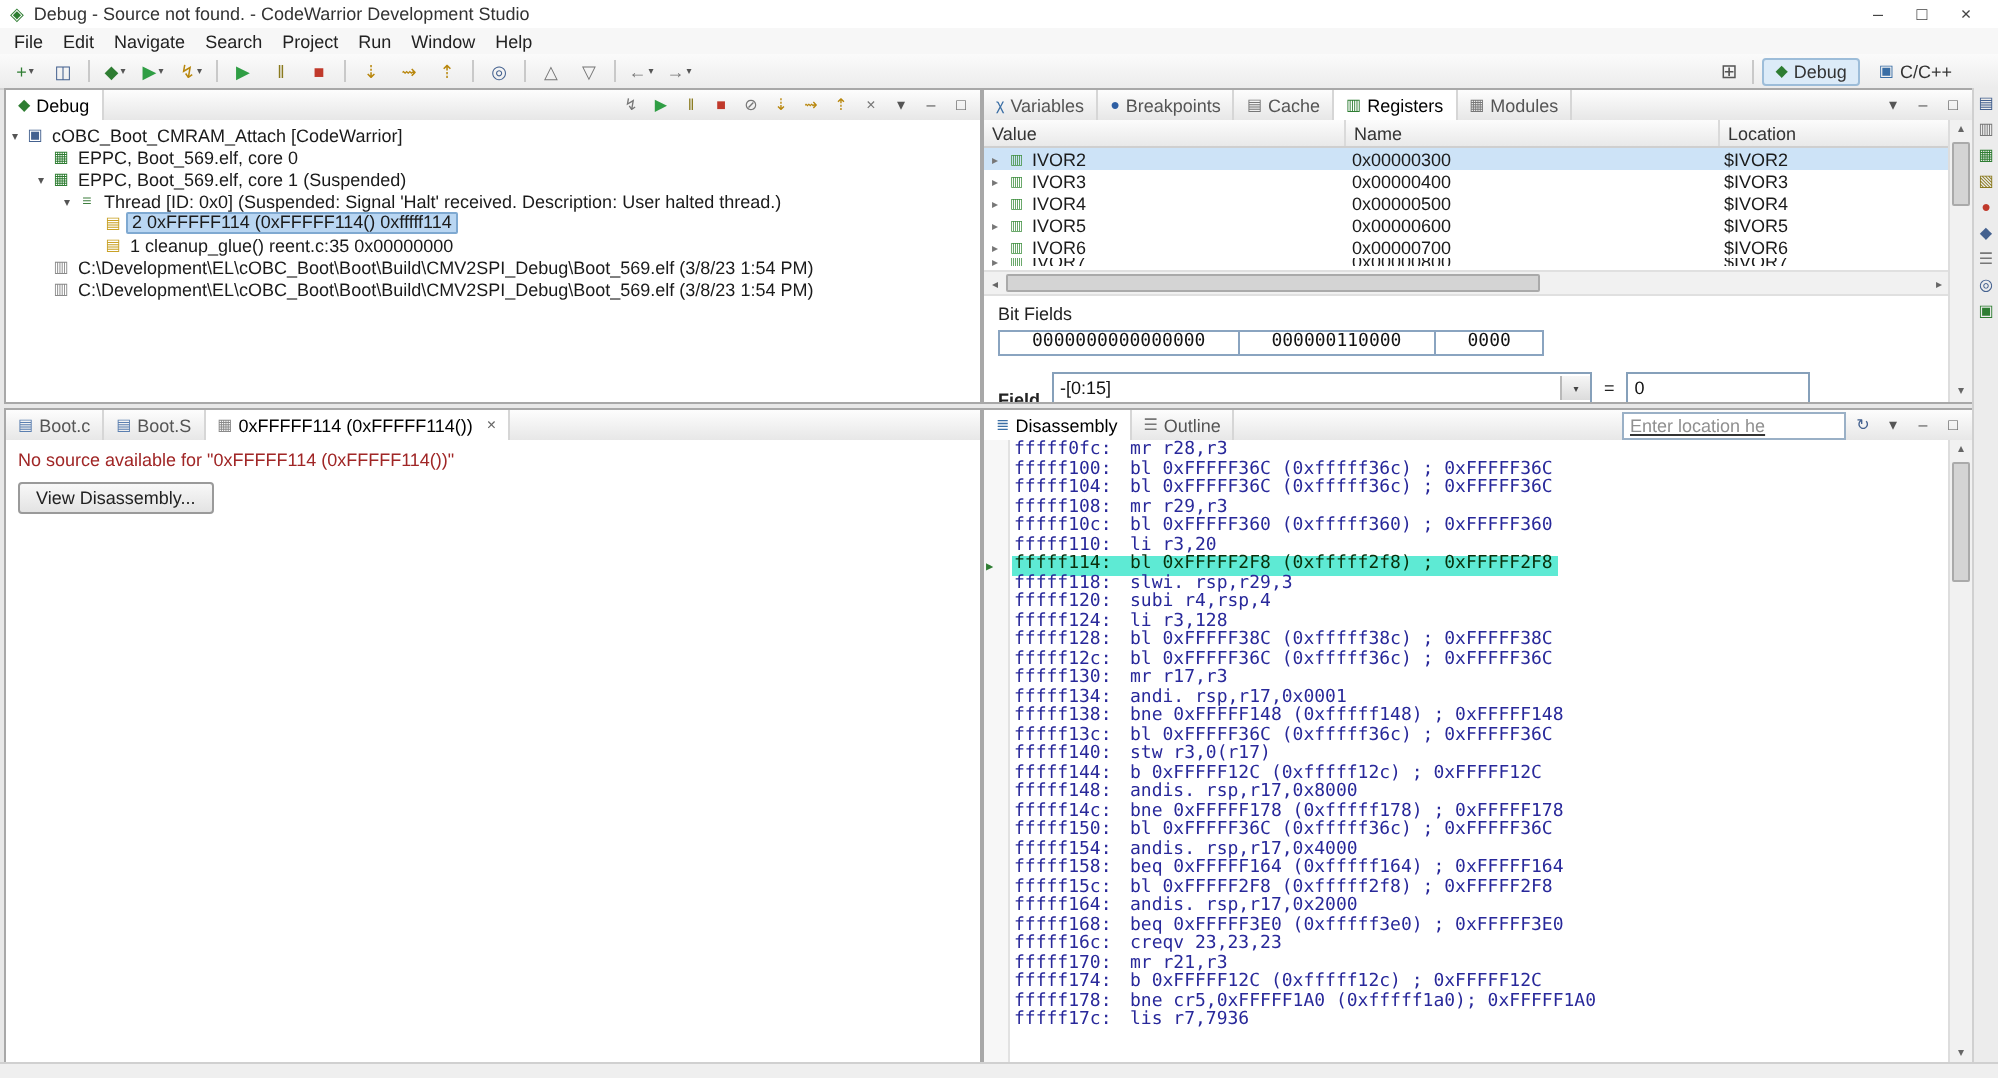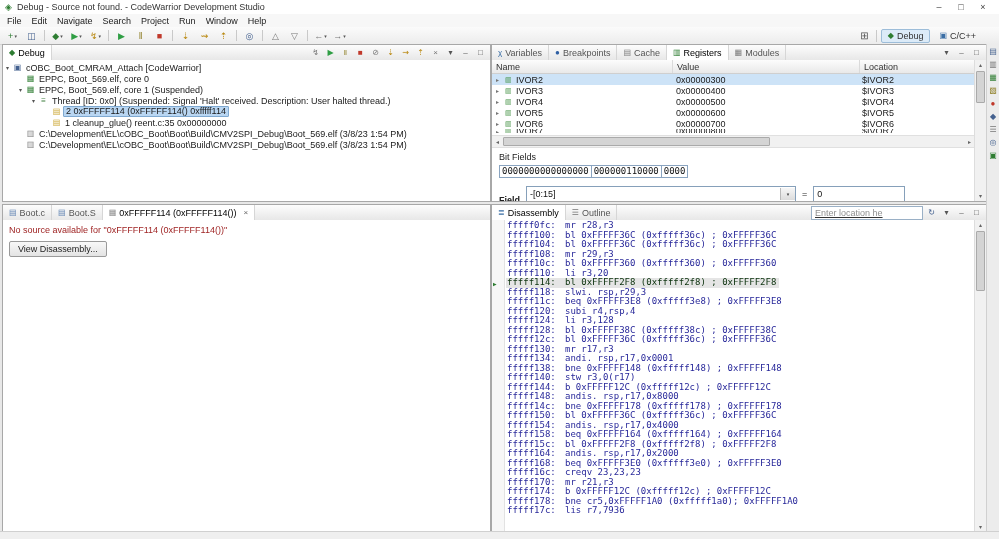--- a/index.html
+++ b/index.html
@@ -76,21 +76,21 @@
   .rico{font-size:7px;color:#3f8f3f;width:9px;}
   .hscroll{height:11px;background:#f1f1f1;border-top:1px solid #e0e0e0;border-bottom:1px solid #e0e0e0;
            display:flex;align-items:center;margin-top:2px;}
   .hs-arrow{width:11px;text-align:center;font-size:6px;color:#666;flex:none;}
   .hs-arrow.right{margin-left:auto;}
   .hs-thumb{width:265px;height:7px;background:#d4d4d4;border:1px solid #aaa;border-radius:1px;flex:none;}
   .bitfields{padding:3px 7px 0;}
   .bf-label{margin:1px 0 3px;color:#222;}
   .bf-boxes{display:flex;}
   .bf-seg{font-family:"DejaVu Sans Mono",monospace;font-size:9px;line-height:11px;border:1px solid #8aa4c0;
-          border-left:none;background:#fff;padding:0 2px;color:#111;}
+          border-left:none;background:#fff;padding:0 16px;color:#111;}
   .bf-boxes span:nth-of-type(1){border-left:1px solid #8aa4c0;}
   .field-row{display:flex;align-items:center;gap:6px;margin-top:5px;}
   .field-label{color:#222;font-weight:bold;margin-top:12px;}
   .combo{width:268px;height:14px;border:1px solid #86a0ba;background:#fff;display:flex;align-items:center;}
   .cv{flex:1;padding:0 3px;color:#111;}
   .ca{width:14px;height:12px;background:linear-gradient(#f6f6f6,#dcdcdc);border-left:1px solid #b9b9b9;
       display:flex;align-items:center;justify-content:center;font-size:5px;color:#444;}
   .eq{color:#222;}
   .fval{width:84px;height:14px;border:1px solid #86a0ba;font-size:9px;padding:0 3px;font-family:inherit;color:#111;}
 
@@ -106,21 +106,21 @@
   .src-body{position:absolute;left:0;right:0;top:15px;bottom:0;background:#fff;padding:5px 6px;}
   .src-msg{color:#a02626;}
   .src-btn{display:inline-block;margin-top:6px;padding:2px 8px;background:linear-gradient(#f8f8f8,#e3e3e3);
            border:1px solid #9a9a9a;border-radius:2px;color:#222;}
 
   
   .asm-body{position:absolute;left:0;top:15px;right:11px;bottom:0;background:#fff;overflow:hidden;padding-top:1px;}
   .asm-body::before{content:"";position:absolute;left:0;top:0;bottom:0;width:12px;background:#f7f7f7;border-right:1px solid #e2e2e2;}
   .aline{position:relative;margin-left:14px;width:max-content;font-family:"DejaVu Sans Mono",monospace;
          font-size:9px;line-height:9.5px;height:9.5px;white-space:pre;color:#28289a;padding:0 3px 0 1px;}
-  .aline.cur{background:#e5e5e5;color:#09300b;}
+  .aline.cur{background:#5eead4;color:#09300b;}
   .addr{display:inline-block;width:58px;}
   .ptr{position:absolute;left:-13px;top:1px;font-size:6px;color:#2e7d32;}
 
   
   .right-strip{position:absolute;left:986px;top:44px;width:13px;height:487px;display:flex;flex-direction:column;
                align-items:center;gap:4px;padding-top:3px;background:#ececec;border-left:1px solid #d0d0d0;box-sizing:border-box;}
   .rs-btn{font-size:8px;}
   .statusbar{position:absolute;left:0;right:0;top:531px;height:8px;background:#efefef;border-top:1px solid #d0d0d0;}
 </style>
 </head>
@@ -357,22 +357,22 @@
     <div class="view-tools">
 
     <span class="vt-btn" style="color: rgb(85, 85, 85);">▾</span>
         <span class="vt-btn" style="color: rgb(85, 85, 85);">–</span>
         <span class="vt-btn" style="color: rgb(85, 85, 85);">□</span>
       </div>
   </div>
   <div class="reg-body">
     <div class="rheader">
 
-    <span class="rh">Name</span>
-        <span class="rh">Value</span>
+    <span class="rh">Value</span>
+        <span class="rh">Name</span>
         <span class="rh">Location</span>
       </div>
     <div class="rrows">
 
         <div class="rrow sel">
           <span class="rc name">
             <span class="rtw">▸</span>
             <span class="rico">▥</span>
             <span>IVOR2</span>
           </span>
@@ -527,36 +527,36 @@
       <div class="aline"><span class="addr">fffff108:</span><span class="ins">mr r29,r3</span></div>
 
       <div class="aline"><span class="addr">fffff10c:</span><span class="ins">bl 0xFFFFF360 (0xfffff360) ; 0xFFFFF360</span></div>
 
       <div class="aline"><span class="addr">fffff110:</span><span class="ins">li r3,20</span></div>
 
       <div class="aline cur"><span class="ptr">▶</span><span class="addr">fffff114:</span><span class="ins">bl 0xFFFFF2F8 (0xfffff2f8) ; 0xFFFFF2F8</span></div>
 
       <div class="aline"><span class="addr">fffff118:</span><span class="ins">slwi. rsp,r29,3</span></div>
 
-      <div class="aline"><span class="addr">fffff11c:</span><span class="ins">beq 0xFFFFF3E8 (0xfffff3e8) ; 0xFFFFF3E8</span></div>
 
       <div class="aline"><span class="addr">fffff120:</span><span class="ins">subi r4,rsp,4</span></div>
 
       <div class="aline"><span class="addr">fffff124:</span><span class="ins">li r3,128</span></div>
 
       <div class="aline"><span class="addr">fffff128:</span><span class="ins">bl 0xFFFFF38C (0xfffff38c) ; 0xFFFFF38C</span></div>
 
       <div class="aline"><span class="addr">fffff12c:</span><span class="ins">bl 0xFFFFF36C (0xfffff36c) ; 0xFFFFF36C</span></div>
 
       <div class="aline"><span class="addr">fffff130:</span><span class="ins">mr r17,r3</span></div>
 
       <div class="aline"><span class="addr">fffff134:</span><span class="ins">andi. rsp,r17,0x0001</span></div>
 
       <div class="aline"><span class="addr">fffff138:</span><span class="ins">bne 0xFFFFF148 (0xfffff148) ; 0xFFFFF148</span></div>
 
+      <div class="aline"><span class="addr">fffff13c:</span><span class="ins">bl 0xFFFFF36C (0xfffff36c) ; 0xFFFFF36C</span></div>
 
       <div class="aline"><span class="addr">fffff140:</span><span class="ins">stw r3,0(r17)</span></div>
 
       <div class="aline"><span class="addr">fffff144:</span><span class="ins">b 0xFFFFF12C (0xfffff12c) ; 0xFFFFF12C</span></div>
 
       <div class="aline"><span class="addr">fffff148:</span><span class="ins">andis. rsp,r17,0x8000</span></div>
 
       <div class="aline"><span class="addr">fffff14c:</span><span class="ins">bne 0xFFFFF178 (0xfffff178) ; 0xFFFFF178</span></div>
 
       <div class="aline"><span class="addr">fffff150:</span><span class="ins">bl 0xFFFFF36C (0xfffff36c) ; 0xFFFFF36C</span></div>

